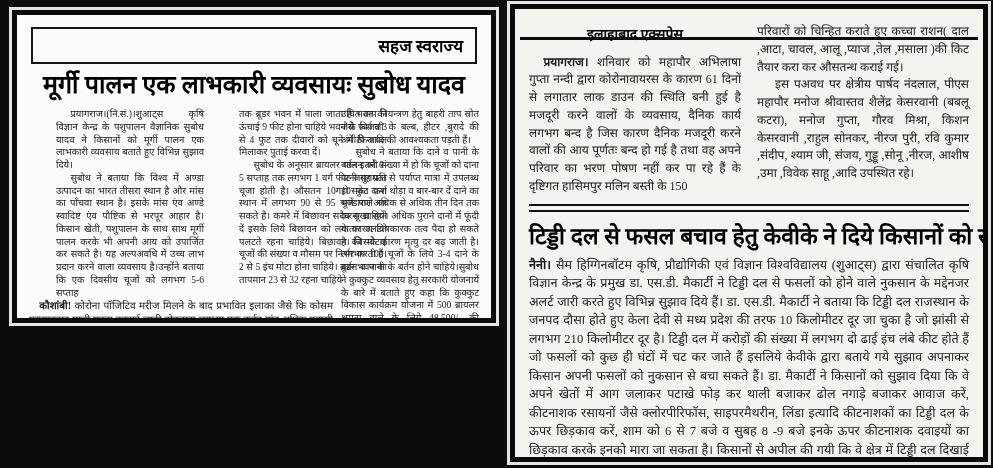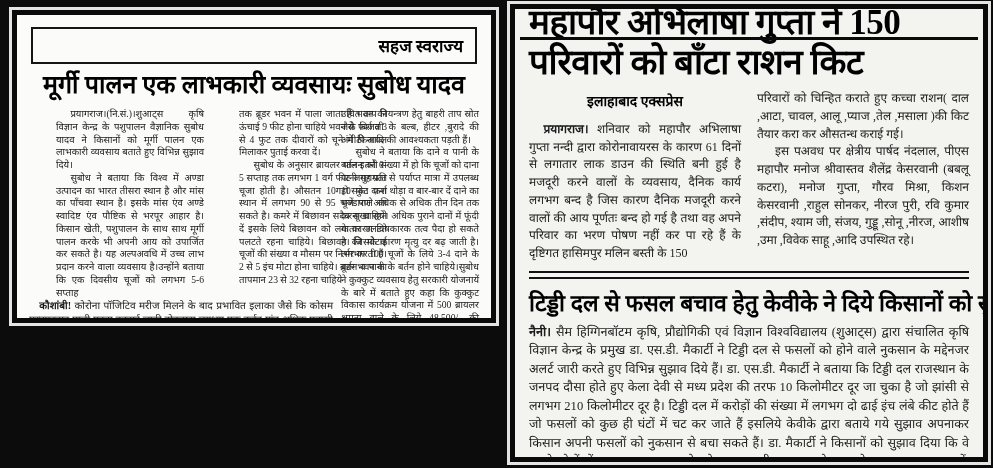--- a/index.html
+++ b/index.html
@@ -100,24 +100,20 @@
       <p>सुबोध ने बताया कि दाने व पानी के बर्तन इतनी संख्या में हो कि चूजों को दाना पानी सुगमता से पर्याप्त मात्रा में उपलब्ध हो सके। दाना थोड़ा व बार-बार दें दाने का भण्डारण अधिक से अधिक तीन दिन तक करना चाहिये। अधिक पुराने दानों में फूंदी के कारण विषकारक तत्व पैदा हो सकते है। जिसके कारण मृत्यु दर बढ़ जाती है। लगभग 100 चूजों के लिये 3-4 दाने के बर्तन व पानी के बर्तन होने चाहिये।सुबोध ने कुक्कुट व्यवसाय हेतु सरकारी योजनायें के बारे में बताते हुए कहा कि कुक्कुट विकास कार्यक्रम योजना में 500 ब्रायलर क्षमता वाले के लिये 48,500/- की आर्थिक सहायता दी जाती है। रू0 16750/- की सीमांत राशि तथा 12 प्रतिशत ब्याज दर होती हैं। यह योजना मुख्य पशुचिकित्साधिकारी के अन्तर्गत होती हैं। .बैकयार्ड पोल्ट्री कार्यक्रम योजना अनुसूचित जाति के लाभार्थियों के लिये 24,820/- सहायता प्रदान की जाती हैं। कुक्कुट बीमा समस्त कम्पनी की चार सहायक कम्पनियों नेशनल इन्श्योरेन्श, ओरियेन्टल इन्श्योरेन्श, युनाइटेड इन्श्योरेन्श तथा न्यू इण्डिया इन्श्योरेश द्वारा कुछ शर्तों एंव सीमाओं के साथ कुक्कुट बीमा नीति लागू की गयी है।</p>
     </div>
   </div>
 
 </div>
 
 <div class="clip clip-right">
 
   <div class="rc-topline"></div>
 
-  <div class="rc-headline">
-    <div>महापौर अभिलाषा गुप्ता ने 150</div>
-    <div>परिवारों को बाँटा राशन किट</div>
-  </div>
 
   <div class="rc-cols">
     <div class="rc-col">
       <div class="rc-byline">इलाहाबाद एक्सप्रेस</div>
       <p style="text-indent:1.2em">
         <span class="lead">प्रयागराज।</span><span> शनिवार को महापौर अभिलाषा गुप्ता नन्दी द्वारा कोरोनावायरस के कारण 61 दिनों से लगातार लाक डाउन की स्थिति बनी हुई है मजदूरी करने वालों के व्यवसाय, दैनिक कार्य लगभग बन्द है जिस कारण दैनिक मजदूरी करने वालों की आय पूर्णतः बन्द हो गई है तथा वह अपने परिवार का भरण पोषण नहीं कर पा रहे हैं के दृष्टिगत हासिमपुर मलिन बस्ती के 150</span>
       </p>
     </div>
     <div class="rc-col">
       <p style="text-indent:0">परिवारों को चिन्हित कराते हुए कच्चा राशन( दाल ,आटा, चावल, आलू ,प्याज ,तेल ,मसाला )की किट तैयार करा कर औसतन्ध कराई गई।</p>

